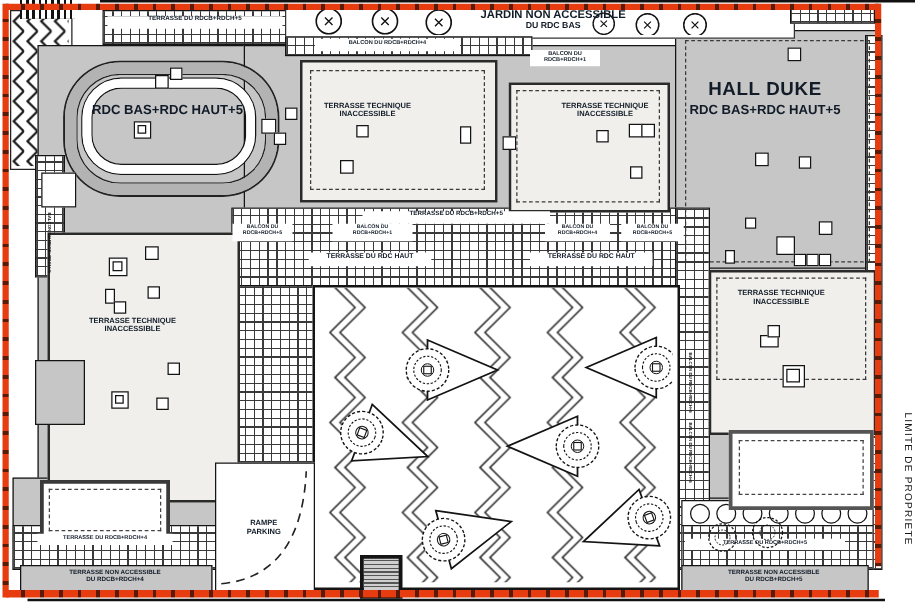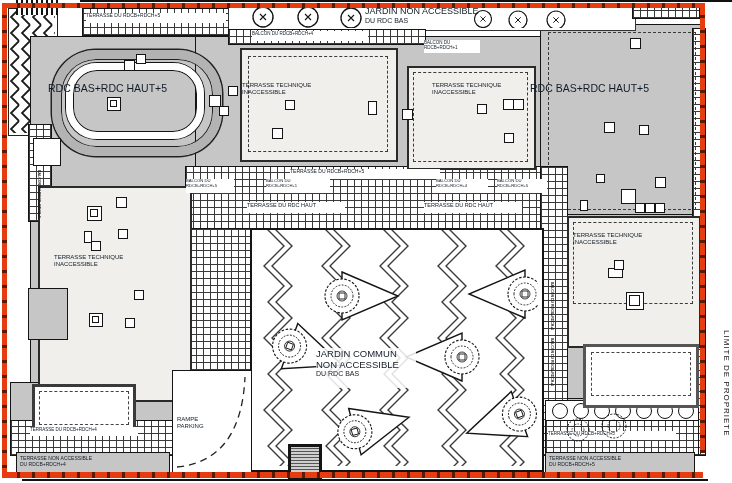--- a/index.html
+++ b/index.html
@@ -1,18 +1,18 @@
 <!DOCTYPE html>
 <html><head>
 <meta charset="utf-8">
 <style>
   html,body{margin:0;padding:0;background:#fff;font-family:"Liberation Sans",sans-serif;}
   #plan{position:relative;width:732px;height:483px;background:#fff;overflow:hidden;}
   .abs{position:absolute;}
-  .lbl{position:absolute;font-weight:normal;color:#121c28;text-align:left;line-height:1.18;}
+  .lbl{position:absolute;font-weight:bold;color:#121c28;text-align:center;line-height:1.18;}
   .hatch{position:absolute;background-color:#fff;border:1px solid #141414;
     background-image:repeating-linear-gradient(0deg,#3a3a3a 0,#3a3a3a 1px,transparent 1px,transparent 7px),
                      repeating-linear-gradient(90deg,#3a3a3a 0,#3a3a3a 1px,transparent 1px,transparent 7px);}
   .roof{position:absolute;background:#c6c6c6;border:1px solid #141414;}
   .tt{position:absolute;background:#f0efec;border:2px solid #2a2a2a;}
   .vent{position:absolute;background:#fff;border:1.5px solid #141414;}
   .vent>div{margin:2px;border:1.5px solid #141414;width:calc(100% - 7px);height:calc(100% - 7px);}
   .grayband{position:absolute;background:#c6c6c6;border:1.5px solid #141414;}
   .dashedbox{position:absolute;border:1px dashed #3a3a3a;}
   .reddash-h{position:absolute;background:repeating-linear-gradient(90deg,#e73c10 0,#e73c10 12px,#5a1a05 12px,#5a1a05 15px);}
@@ -166,20 +166,21 @@
     <circle cx="14" cy="14" r="12" fill="none" stroke="#141414" stroke-dasharray="2 1.5"></circle>
       <circle cx="14" cy="14" r="6" fill="none" stroke="#141414" stroke-width="0.8" stroke-dasharray="1.5 1.2"></circle>
   </svg>
   <div class="grayband" style="left:545px;top:452px;width:148px;height:20px"></div>
   <div class="lbl" style="left:549px;top:456px;width:140px;height:14px">
     <span style="display:block;font-size:5px">TERRASSE NON ACCESSIBLE</span>
     <span style="display:block;font-size:5px">DU RDCB+RDCH+5</span>
   </div>
 
   <div class="lbl" style="left:48px;top:82px;width:172px;height:12px;font-size:10.5px">RDC BAS+RDC HAUT+5</div>
+  <div class="lbl" style="left:530px;top:63px;width:164px;height:17px;font-size:15px;letter-spacing:.5px">HALL DUKE</div>
   <div class="lbl" style="left:530px;top:82px;width:164px;height:12px;font-size:10.5px">RDC BAS+RDC HAUT+5</div>
 
   <div class="lbl" style="left:242px;top:82px;width:104px;height:18px">
     <span style="display:block;font-size:6px">TERRASSE TECHNIQUE</span>
     <span style="display:block;font-size:6px">INACCESSIBLE</span>
   </div>
   <div class="lbl" style="left:432px;top:82px;width:104px;height:18px">
     <span style="display:block;font-size:6px">TERRASSE TECHNIQUE</span>
     <span style="display:block;font-size:6px">INACCESSIBLE</span>
   </div>
@@ -205,25 +206,20 @@
     <span style="display:block;font-size:4.2px">BALCON DU</span>
     <span style="display:block;font-size:4.2px">RDCB+RDCH+4</span>
   </div>
   <div class="lbl whitebg" style="left:497px;top:179px;width:50px;height:14px">
     <span style="display:block;font-size:4.2px">BALCON DU</span>
     <span style="display:block;font-size:4.2px">RDCB+RDCH+5</span>
   </div>
   <div class="lbl whitebg" style="left:247px;top:202px;width:98px;height:11px;font-size:5.5px">TERRASSE DU RDC HAUT</div>
   <div class="lbl whitebg" style="left:424px;top:202px;width:98px;height:11px;font-size:5.5px">TERRASSE DU RDC HAUT</div>
 
-  <div class="lbl" style="left:316px;top:348px;width:100px;height:40px;background:rgba(255,255,255,.85)">
-    <span style="display:block;font-size:9.5px">JARDIN COMMUN</span>
-    <span style="display:block;font-size:9.5px">NON ACCESSIBLE</span>
-    <span style="display:block;font-size:7px">DU RDC BAS</span>
-  </div>
 
   <div class="vent" style="left:124px;top:60px;width:9px;height:9px"></div>
   <div class="vent" style="left:136px;top:54px;width:8px;height:8px"></div>
   <div class="vent" style="left:107px;top:97px;width:12px;height:12px">
       <div></div>
     </div>
   <div class="vent" style="left:209px;top:95px;width:10px;height:10px"></div>
   <div class="vent" style="left:219px;top:106px;width:8px;height:8px"></div>
   <div class="vent" style="left:228px;top:86px;width:8px;height:8px"></div>
   <div class="vent" style="left:402px;top:109px;width:9px;height:9px"></div>

